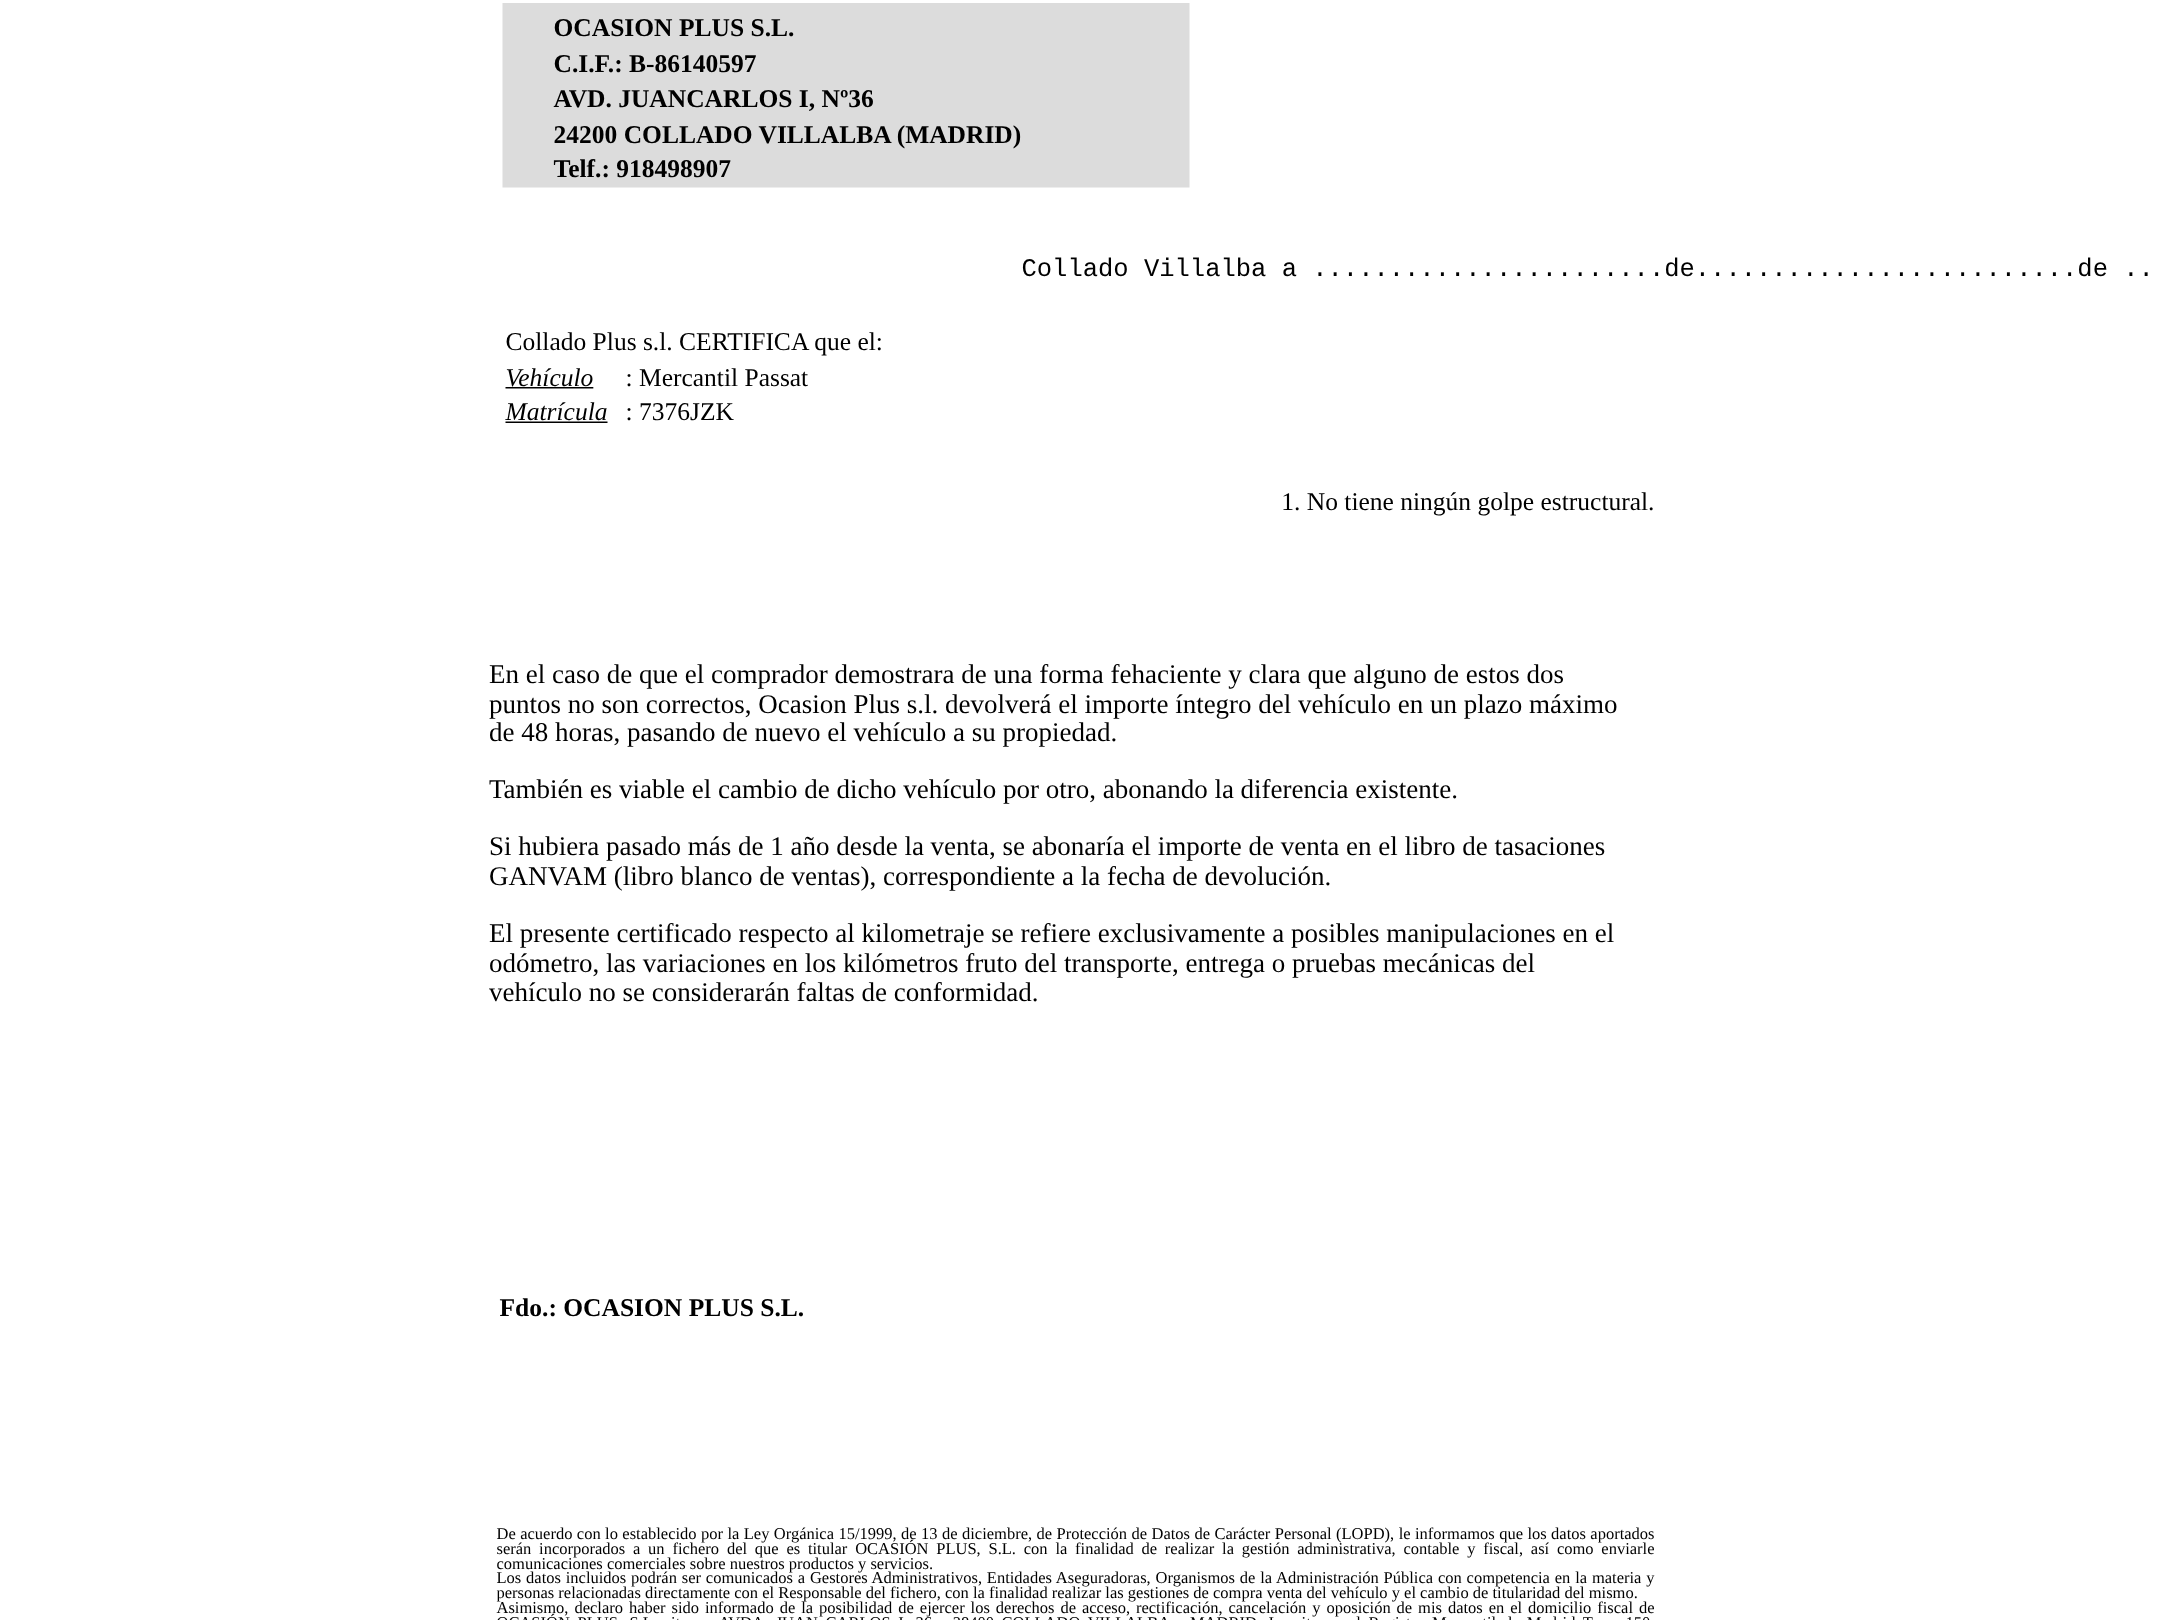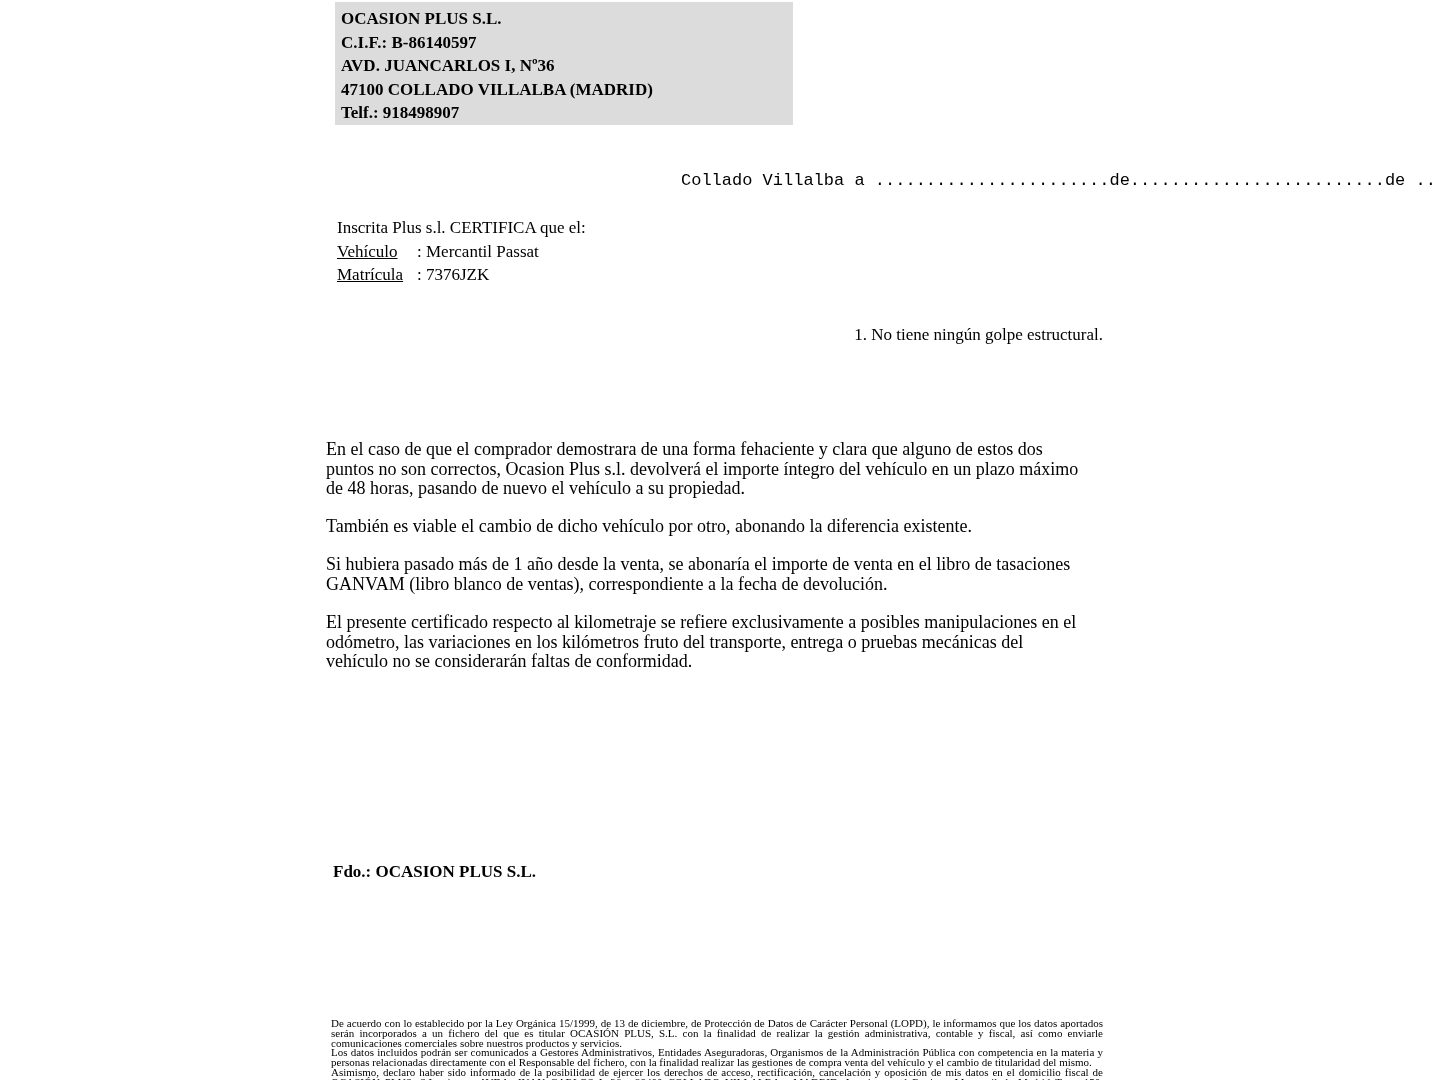--- a/index.html
+++ b/index.html
@@ -18,38 +18,39 @@
     left: 335px; top: 2px;
     width: 458px; height: 123px;
     background: #dcdcdc;
     padding: 5px 8px 0 6px;
   }
   .header-box .hline {
     font-weight: bold;
     font-size: 17px;
     line-height: 23.6px;
     white-space: nowrap;
+    margin-left: 28px;
   }
 
   .date-line {
     position: absolute;
     left: 681px; top: 171px;
     font-size: 17px;
     white-space: nowrap;
     font-family: Liberation Mono, monospace;
   }
 
   .cert-block {
     position: absolute;
     left: 337px; top: 216px;
     font-size: 17px;
     line-height: 23.5px;
   }
   .cert-row { white-space: nowrap; }
-  .cert-label { display: inline-block; width: 80px; }
+  .cert-label { display: inline-block; width: 80px; font-style: italic; }
   .u { text-decoration: underline; }
 
   .points-block {
     position: absolute;
     left: 333px; top: 325px;
     width: 770px;
     font-size: 17px;
     line-height: 19.6px;
     text-align: right;
   }
@@ -82,28 +83,28 @@
 </style>
 </head>
 <body>
 
 <div class="page">
 
   <div class="header-box">
     <div class="hline">OCASION PLUS S.L.</div>
     <div class="hline">C.I.F.: B-86140597</div>
     <div class="hline">AVD. JUANCARLOS I, Nº36</div>
-    <div class="hline">47100 COLLADO VILLALBA (MADRID)</div>
+    <div class="hline">24200 COLLADO VILLALBA (MADRID)</div>
     <div class="hline">Telf.: 918498907</div>
   </div>
 
   <div class="date-line">Collado Villalba a .......................de.........................de ..........</div>
 
   <div class="cert-block">
-    <div>Inscrita Plus s.l. CERTIFICA que el:</div>
+    <div>Collado Plus s.l. CERTIFICA que el:</div>
     <div class="cert-row">
       <span class="cert-label"><span class="u">Vehículo</span></span><span>: Mercantil Passat</span>
     </div>
     <div class="cert-row">
       <span class="cert-label"><span class="u">Matrícula</span></span><span>: 7376JZK</span>
     </div>
   </div>
 
   <div class="points-block">
     <p>1. No tiene ningún golpe estructural.</p>

